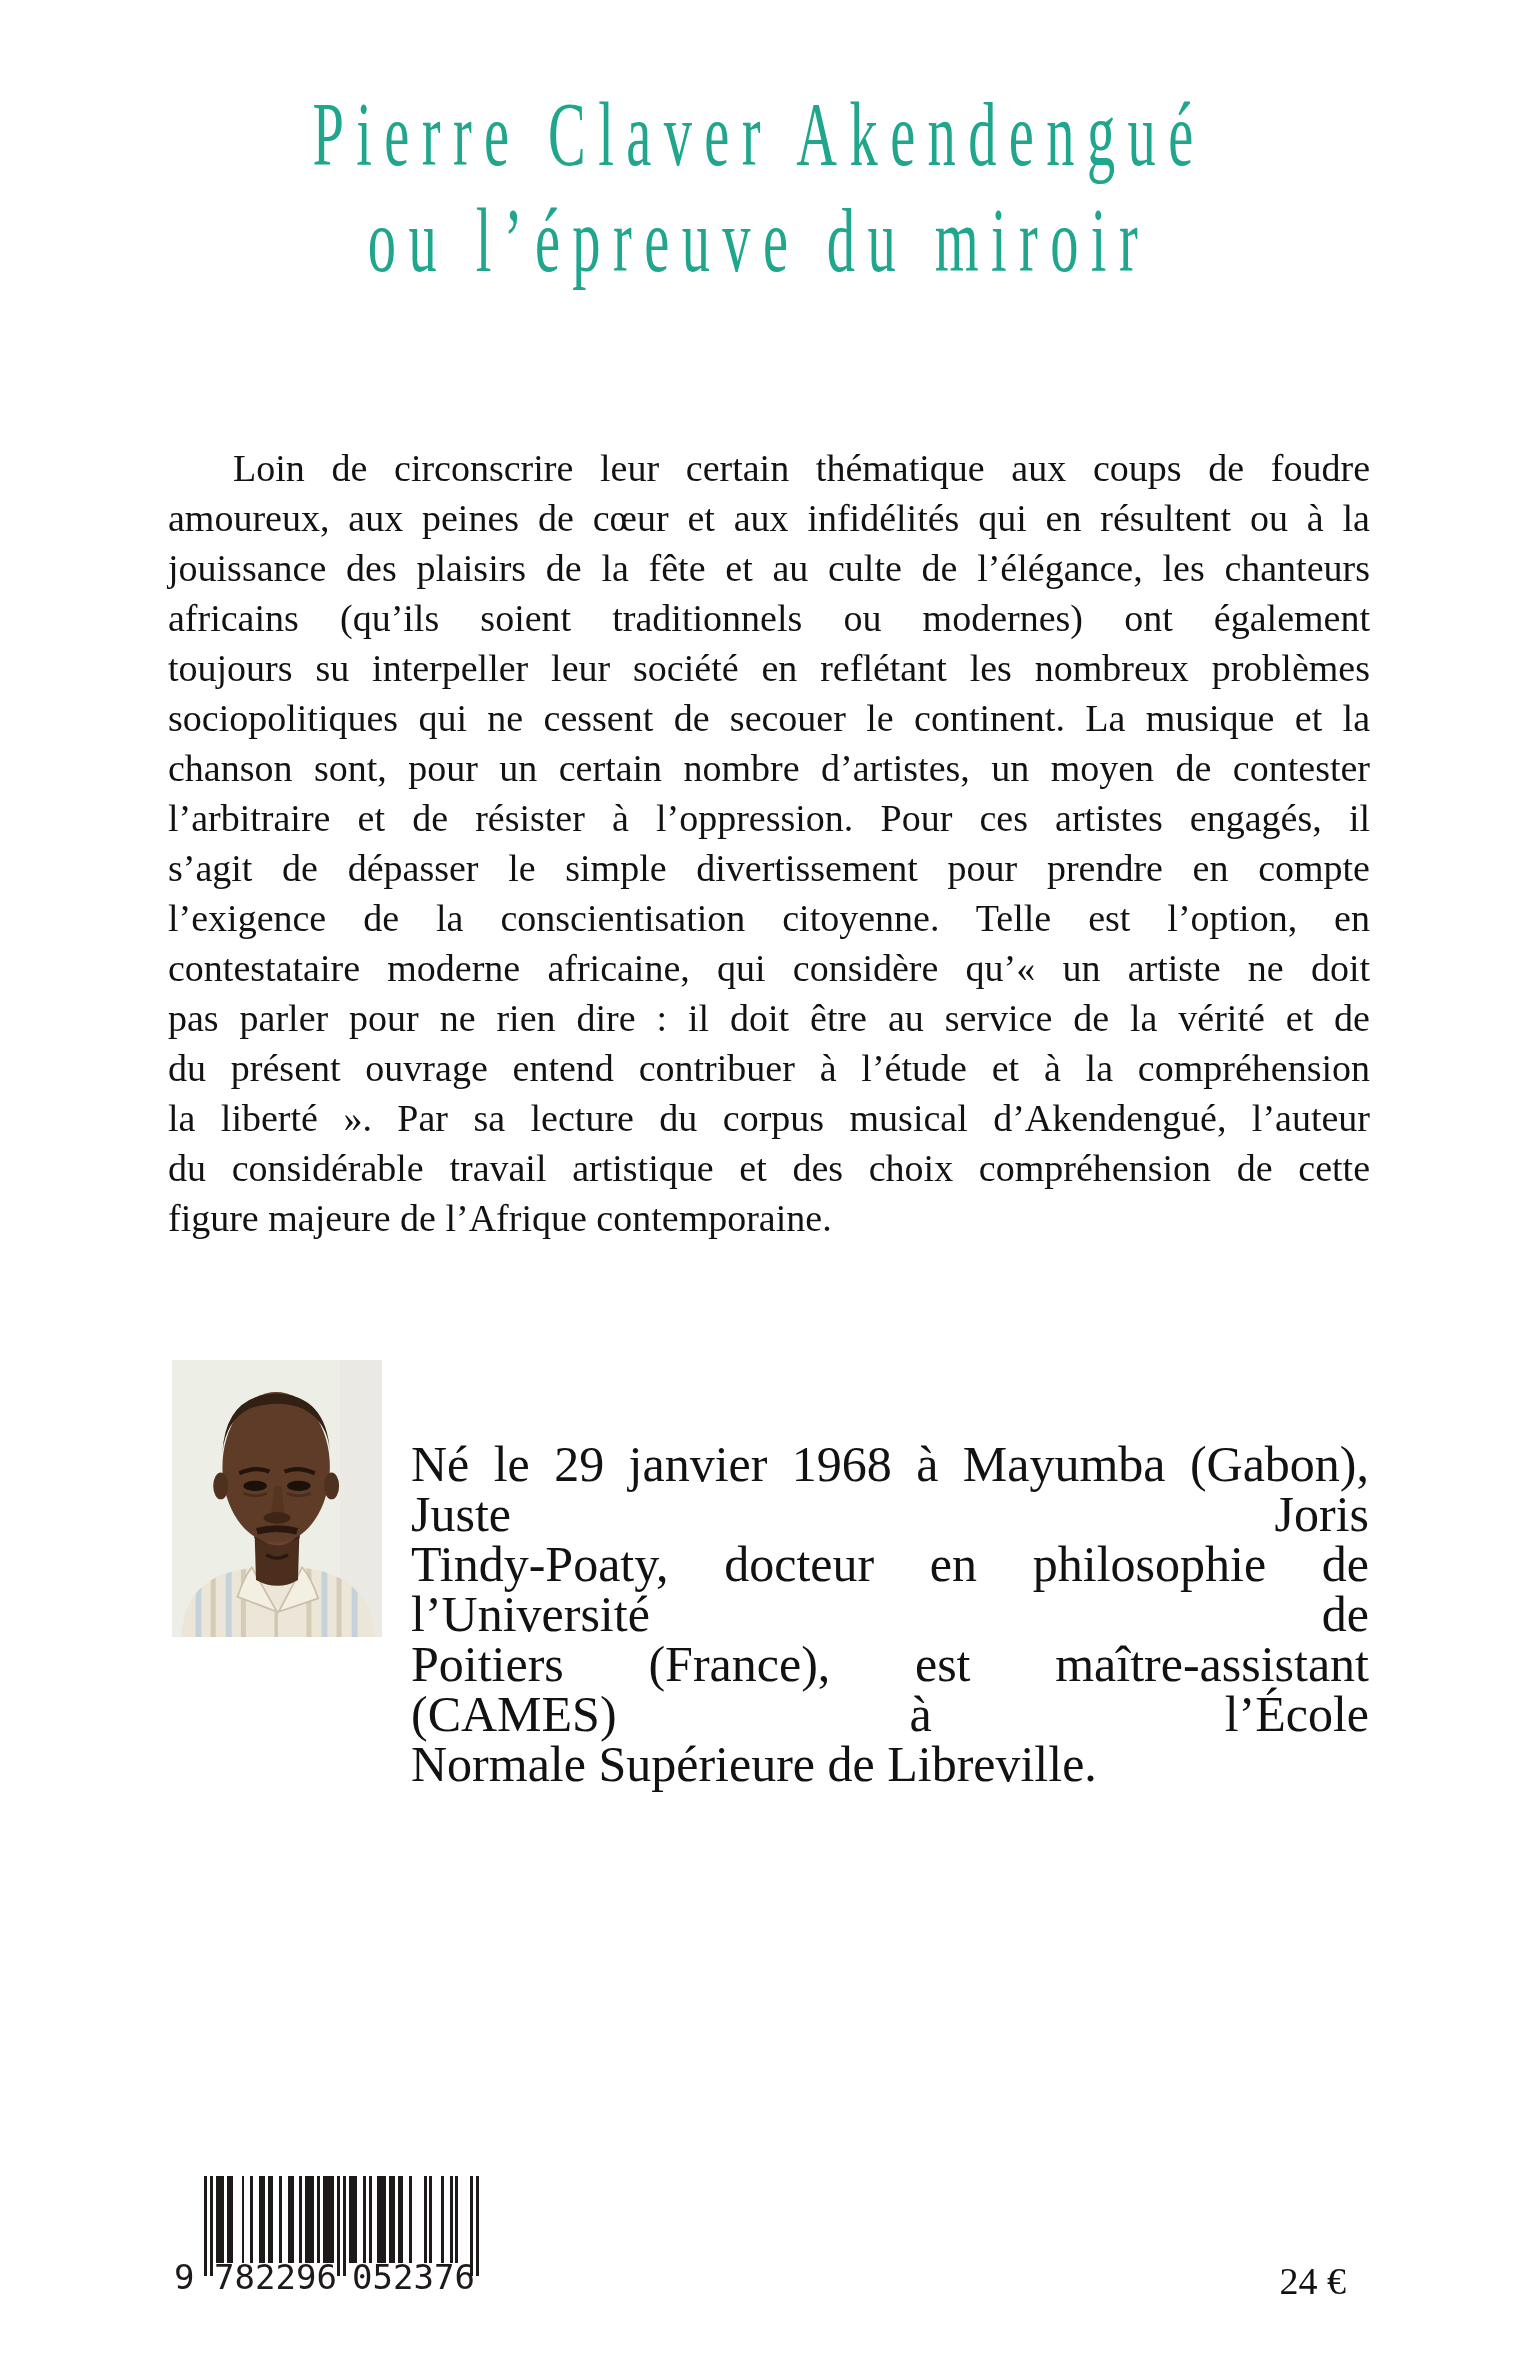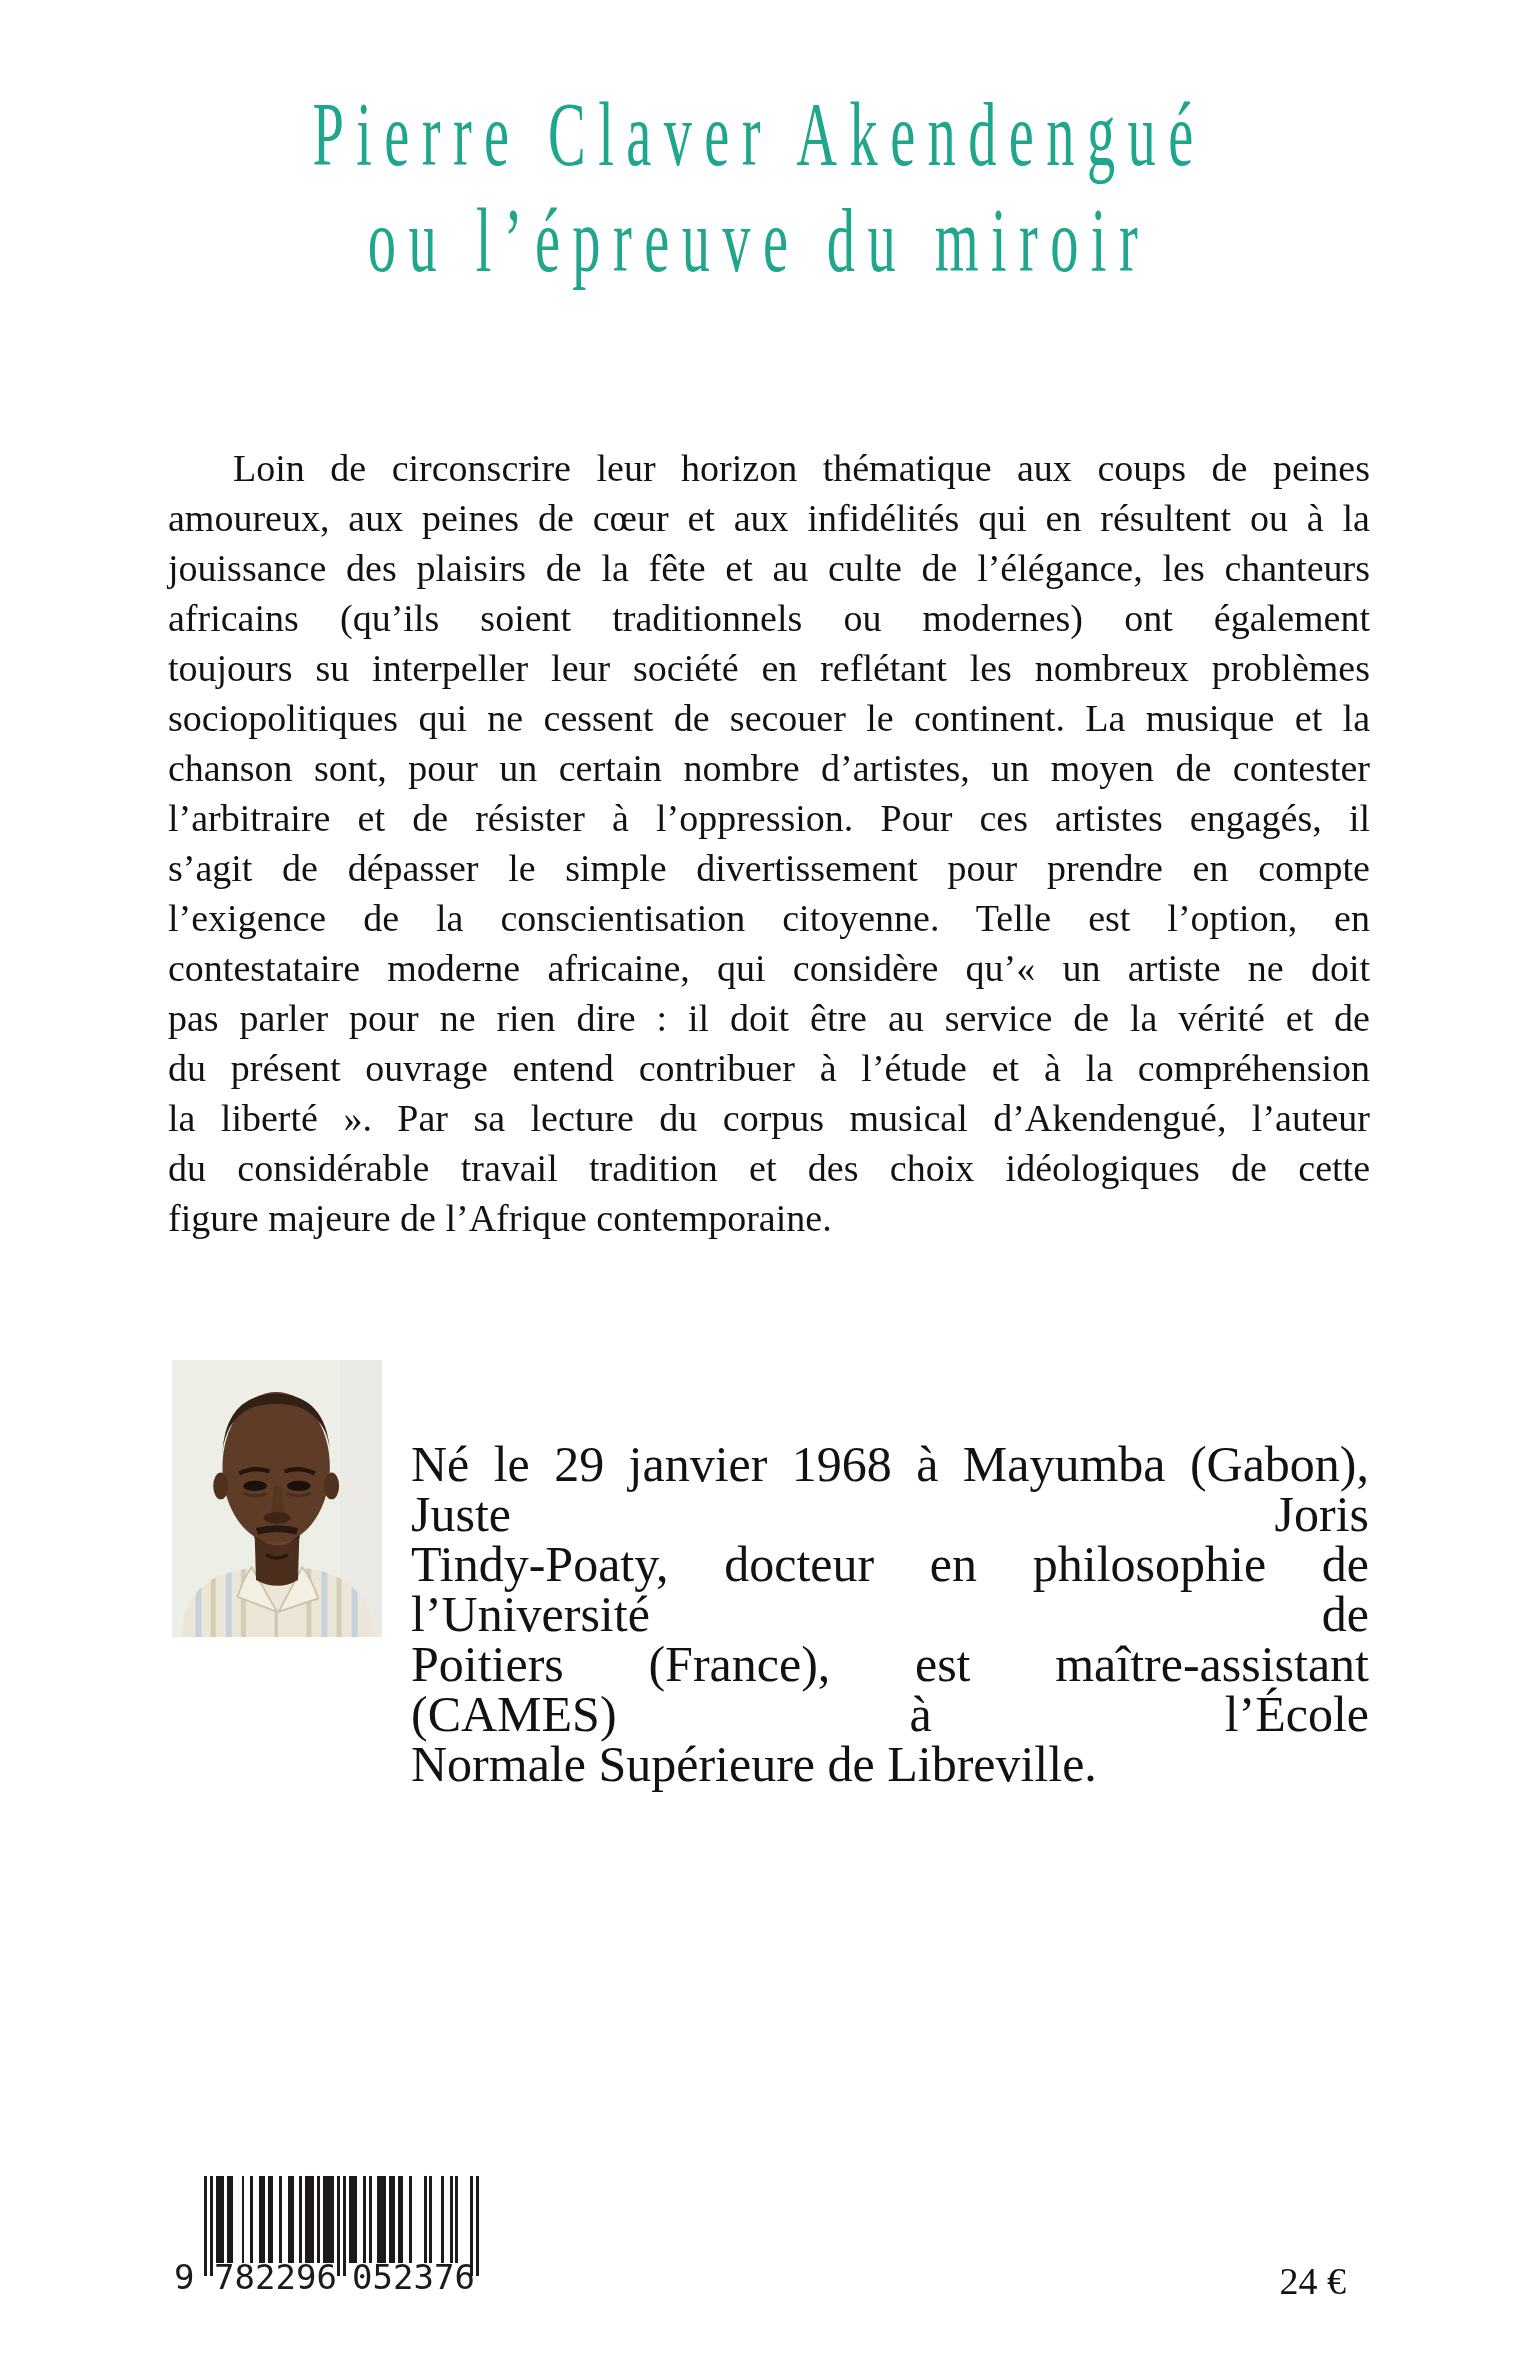--- a/index.html
+++ b/index.html
@@ -119,35 +119,35 @@
 <body>
 
 <div class="page">
 
   <div class="title">
     <div class="title-line">Pierre Claver Akendengué</div>
     <div class="title-line">ou l’épreuve du miroir</div>
   </div>
 
   <div class="synopsis">
-      <div class="line">Loin de circonscrire leur horizon thématique aux coups de peines</div>
+      <div class="line">Loin de circonscrire leur certain thématique aux coups de foudre</div>
       <div class="line">amoureux, aux peines de cœur et aux infidélités qui en résultent ou à la</div>
       <div class="line">jouissance des plaisirs de la fête et au culte de l’élégance, les chanteurs</div>
       <div class="line">africains (qu’ils soient traditionnels ou modernes) ont également</div>
       <div class="line">toujours su interpeller leur société en reflétant les nombreux problèmes</div>
       <div class="line">sociopolitiques qui ne cessent de secouer le continent. La musique et la</div>
       <div class="line">chanson sont, pour un certain nombre d’artistes, un moyen de contester</div>
       <div class="line">l’arbitraire et de résister à l’oppression. Pour ces artistes engagés, il</div>
       <div class="line">s’agit de dépasser le simple divertissement pour prendre en compte</div>
       <div class="line">l’exigence de la conscientisation citoyenne. Telle est l’option, en</div>
       <div class="line">contestataire moderne africaine, qui considère qu’« un artiste ne doit</div>
       <div class="line">pas parler pour ne rien dire : il doit être au service de la vérité et de</div>
       <div class="line">du présent ouvrage entend contribuer à l’étude et à la compréhension</div>
       <div class="line">la liberté ». Par sa lecture du corpus musical d’Akendengué, l’auteur</div>
-      <div class="line">du considérable travail tradition et des choix idéologiques de cette</div>
+      <div class="line">du considérable travail artistique et des choix compréhension de cette</div>
       <div class="line last">figure majeure de l’Afrique contemporaine.</div>
     </div>
 
   <div class="author-photo">
     <svg width="210" height="277" viewBox="0 0 250 330" xmlns="http://www.w3.org/2000/svg">
       <defs>
         <clipPath id="photoClip">
             <rect x="0" y="0" width="250" height="330"></rect>
           </clipPath>
         <clipPath id="shirtClip">

